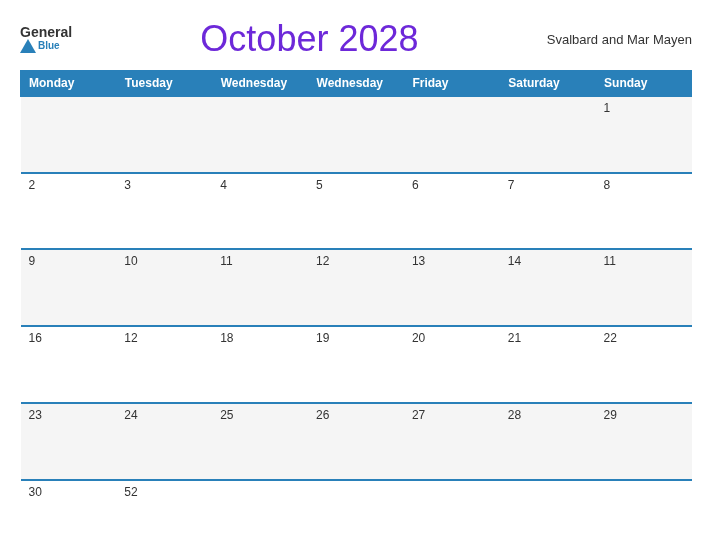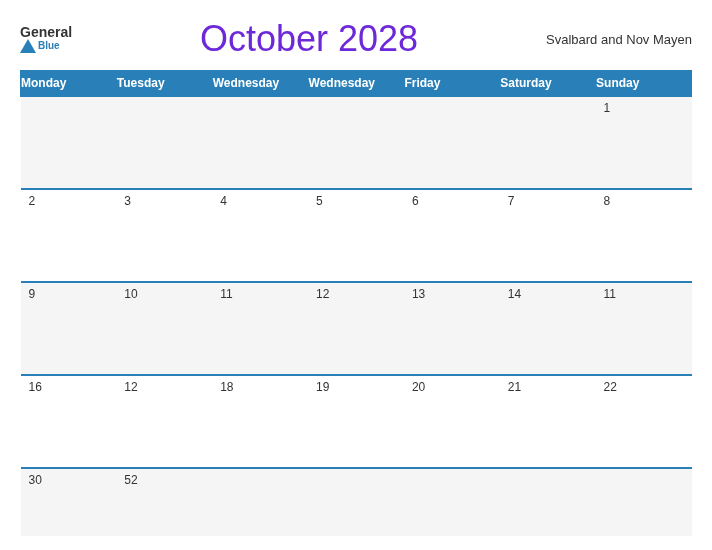--- a/index.html
+++ b/index.html
@@ -70,21 +70,21 @@
     .calendar-table {
       width: 100%;
       border-collapse: collapse;
       flex: 1;
     }
     .calendar-table thead tr th {
       background: #2980b9;
       color: #fff;
       font-size: 12px;
       font-weight: 600;
-      padding: 5px 0;
+      padding: 5px 8px;
       text-align: left;
       border: 1px solid #2980b9;
     }
     .calendar-table tbody tr td {
       border-top: 2px solid #2980b9;
       border-bottom: none;
       border-left: none;
       border-right: none;
       vertical-align: top;
       padding: 4px 8px 2px 8px;
@@ -116,21 +116,21 @@
 <div class="page">
   <div class="header">
     <div class="logo">
       <span class="logo-general">General</span>
       <div class="logo-blue-row">
         <span class="logo-triangle"></span>
         <span class="logo-blue-text">Blue</span>
       </div>
     </div>
     <div class="calendar-title">October 2028</div>
-    <div class="region-label">Svalbard and Nov Mayen</div>
+    <div class="region-label">Svalbard and Mar Mayen</div>
   </div>
 
   <table class="calendar-table">
     <thead>
       <tr>
         <th>Monday</th>
         <th>Tuesday</th>
         <th>Wednesday</th>
         <th>Wednesday</th>
         <th>Friday</th>
@@ -214,20 +214,43 @@
           </td>
           <td>
             <span class="day-number">21</span>
           </td>
           <td>
             <span class="day-number">22</span>
           </td>
         </tr>
         <tr>
           <td>
+            <span class="day-number">23</span>
+          </td>
+          <td>
+            <span class="day-number">24</span>
+          </td>
+          <td>
+            <span class="day-number">25</span>
+          </td>
+          <td>
+            <span class="day-number">26</span>
+          </td>
+          <td>
+            <span class="day-number">27</span>
+          </td>
+          <td>
+            <span class="day-number">28</span>
+          </td>
+          <td>
+            <span class="day-number">29</span>
+          </td>
+        </tr>
+        <tr>
+          <td>
             <span class="day-number">30</span>
           </td>
           <td>
             <span class="day-number">52</span>
           </td>
           <td></td>
           <td></td>
           <td></td>
           <td></td>
           <td></td>

